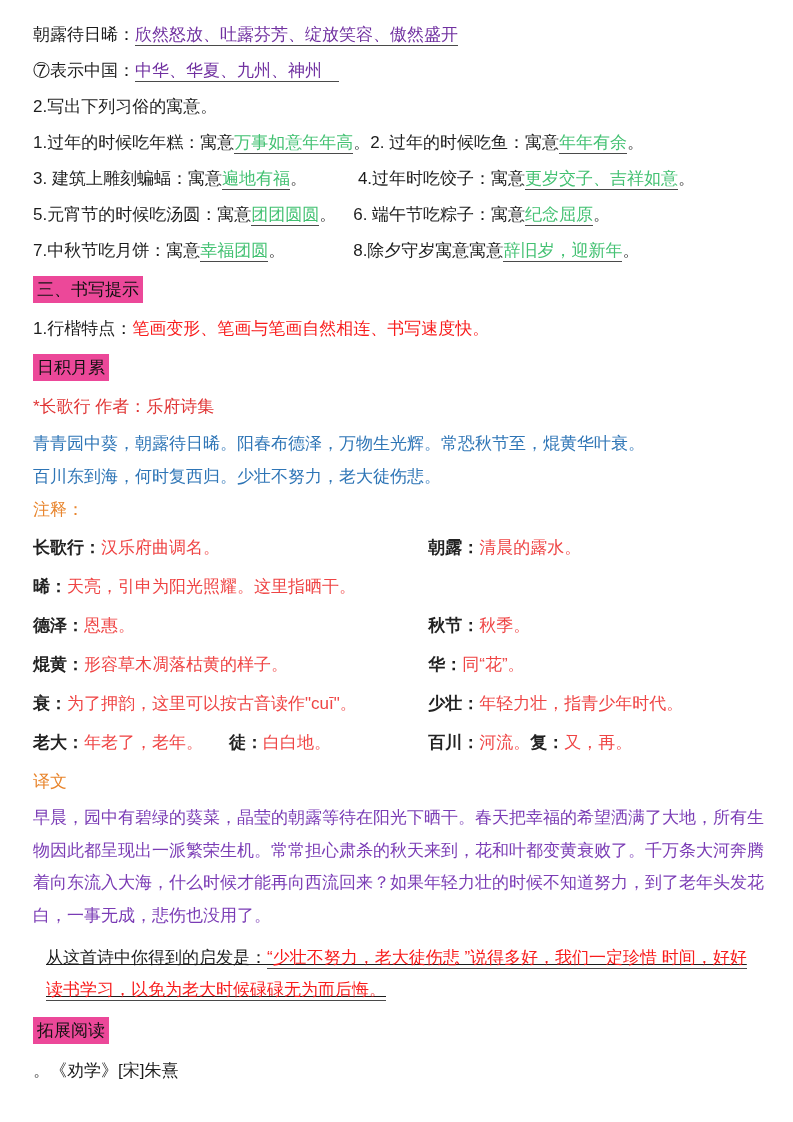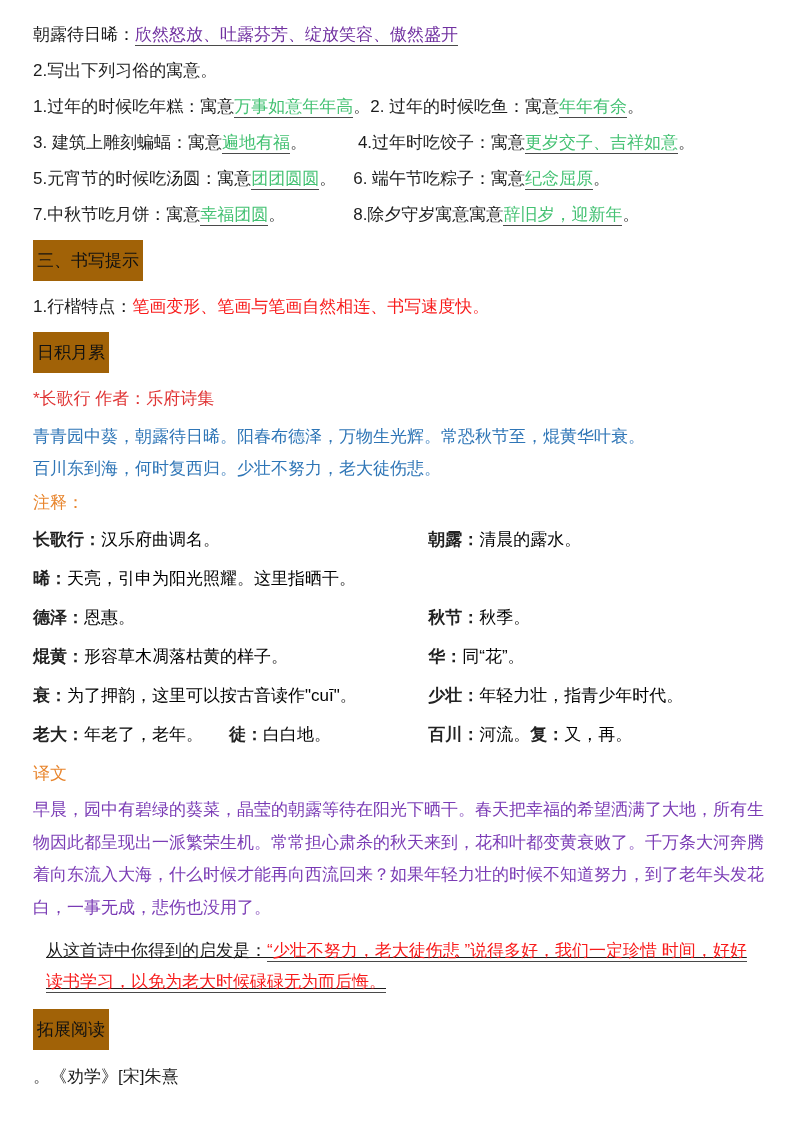--- a/index.html
+++ b/index.html
@@ -4,44 +4,45 @@
 <style>
   html,body{margin:0;padding:0;background:#ffffff;}
   body{width:793px;height:1122px;overflow:hidden;
        font-family:"Liberation Sans",sans-serif;color:#1c1c1c;}
   .page{box-sizing:border-box;width:793px;height:1122px;
         padding:24px 28px 0 33px;font-size:17px;position:relative;}
   .ln{margin:0 0 13px;line-height:1.35;white-space:pre-wrap;}
   .u{border-bottom:1.6px solid #4a4a4a;padding-bottom:1px;}
   .purple{color:#7030A0;}
   .green{color:#43C172;margin-top:39px;}
-  .olive{color:#000000;}
+  .olive{color:#ef4444;}
   .blue{color:#2E75B6;}
   .orange{color:#E8852D;}
   .red{color:#F81B1B;}
   .titlered{color:#E03535;}
   .violet{color:#7A3BB5;}
   .term{font-weight:bold;color:#222;}
-  .hl{display:inline-block;background:#a16207;padding:9px 4px;color:#111;}
+  .hl{display:inline-block;background:#ec4899;padding:2px 4px;color:#111;}
   .hl-wrap{margin:3px 0 15px;}
   .poem-ln{margin:0 0 7px;line-height:1.5;white-space:pre-wrap;}
   .note-row{display:grid;grid-template-columns:54% 46%;margin-bottom:16px;line-height:1.35;}
   .note-cell{white-space:pre-wrap;}
   .gap-left{margin-left:26px;}
   .trans{line-height:1.92;margin:0 0 10px;white-space:pre-wrap;}
   .insight{line-height:1.85;margin:0 13px 12px;white-space:pre-wrap;text-decoration:underline;}
   .ext-ln{margin:0 0 10px;line-height:1.45;white-space:pre-wrap;}
 </style>
 </head>
 <body>
 
 <div class="page">
 
   <p class="ln"><span>朝露待日晞：</span><span class="purple u">欣然怒放、吐露芬芳、绽放笑容、傲然盛开</span></p>
 
+  <p class="ln"><span>⑦表示中国：</span><span class="purple u">中华、华夏、九州、神州　</span></p>
 
   <p class="ln">2.写出下列习俗的寓意。</p>
 
   <p class="ln"><span>1.过年的时候吃年糕：寓意</span><span class="green u">万事如意年年高</span><span>。2. 过年的时候吃鱼：寓意</span><span class="green u">年年有余</span><span>。</span></p>
 
   <p class="ln"><span>3. 建筑上雕刻蝙蝠：寓意</span><span class="green u">遍地有福</span><span>。　　　4.过年时吃饺子：寓意</span><span class="green u">更岁交子、吉祥如意</span><span>。</span></p>
 
   <p class="ln"><span>5.元宵节的时候吃汤圆：寓意</span><span class="green u">团团圆圆</span><span>。　6. 端午节吃粽子：寓意</span><span class="green u">纪念屈原</span><span>。</span></p>
 
   <p class="ln"><span>7.中秋节吃月饼：寓意</span><span class="green u">幸福团圆</span><span>。　　　　8.除夕守岁寓意寓意</span><span class="green u">辞旧岁，迎新年</span><span>。</span></p>

